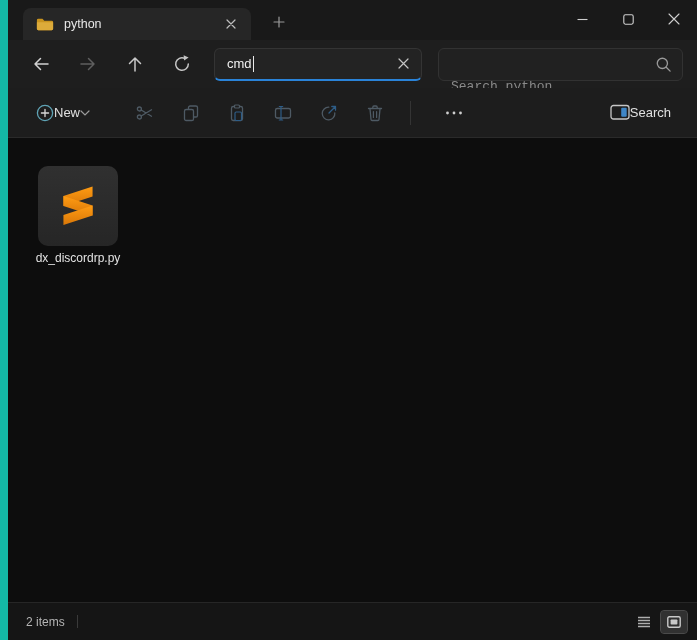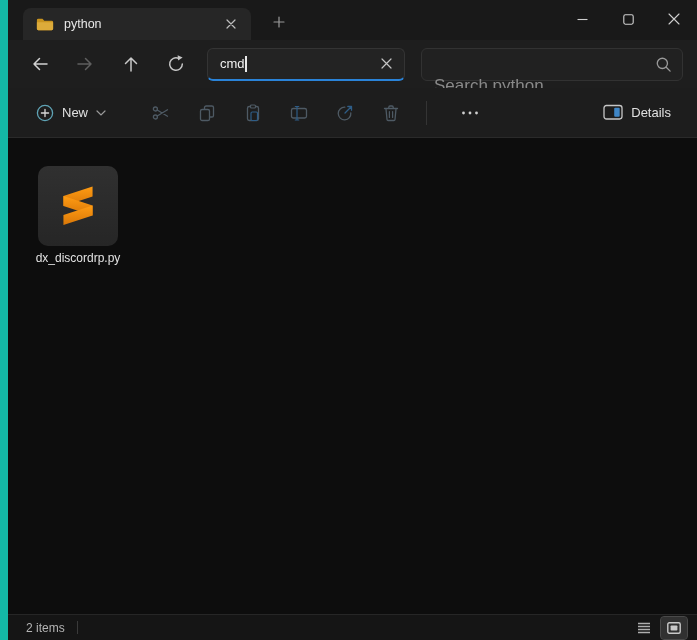--- a/index.html
+++ b/index.html
@@ -28,46 +28,46 @@
     border-bottom:2px solid #2a83d8; border-radius:6px; display:flex; align-items:center;
     padding:0 6px 0 12px; margin-left:2px; }
   .address-text { font-size:13px; color:#f0f0f0; }
   .caret { width:1.5px; height:16px; background:#e8e8e8; margin-left:1px;
     animation:blink 1.1s steps(1) infinite; }
   @keyframes blink { 50% { opacity:0; } }
   .addr-clear { width:24px; height:24px; margin-left:auto; }
   .searchbar { flex:1; height:33px; margin-left:16px; background:#212121;
     border:1px solid #323232; border-radius:6px; display:flex; align-items:center; padding:0 10px 0 12px; }
   .searchbar input { flex:1; background:transparent; border:none; outline:none;
-    font-size:17px; color:#e0e0e0; font-family:Liberation Sans, sans-serif;margin-top:44px; }
+    font-size:13px; color:#e0e0e0; font-family:Liberation Mono, monospace;margin-top:44px; }
   .searchbar input::placeholder { color:#8a8a8a; }
 
   
   .toolbar { height:50px; background:#1d1d1d; border-bottom:1px solid #2a2a2a;
     display:flex; align-items:center; padding:0 16px 0 18px; flex:0 0 auto; }
-  .txt-btn { display:flex; align-items:center; gap:8px; padding:7px 10px; border-radius:5px;
+  .txt-btn { display:flex; align-items:center; gap:0; padding:7px 10px; border-radius:5px;
     background:transparent; border:none; cursor:pointer; font-size:13px; color:#e0e0e0;
     font-family:inherit; }
   .tool-btn { width:38px; height:36px; border-radius:5px; margin-left:8px; }
   .tool-sep { width:1px; height:24px; background:#343434; margin:0 8px 0 16px; }
   .details-btn { margin-left:auto; }
 
   
   .content { flex:1; background:#0d0d0d; padding:12px 14px; display:flex;
     align-items:flex-start; gap:2px; }
   .file-item { width:112px; display:flex; flex-direction:column; align-items:center;
     padding:4px 2px 6px; border-radius:4px; cursor:pointer; }
   .file-icon-slot { width:88px; height:92px; display:flex; align-items:flex-end; justify-content:center; }
   .file-label { margin-top:5px; font-size:12px; color:#e2e2e2; 
     white-space:nowrap; }
   .sublime-box { width:80px; height:80px; background:linear-gradient(#303030,#262626);
     border-radius:10px; display:flex; align-items:center; justify-content:center; }
 
   
-  .statusbar { height:26px; background:#151515; border-top:1px solid #262626;
+  .statusbar { height:38px; background:#151515; border-top:1px solid #262626;
     display:flex; align-items:center; padding:0 10px 0 18px; flex:0 0 auto; }
   .status-text { font-size:12px; color:#b5b5b5; }
   .status-sep { width:1px; height:13px; background:#3a3a3a; margin-left:12px; }
   .view-btns { margin-left:auto; display:flex; gap:4px; align-items:center; }
   .view-btn { width:26px; height:22px; border-radius:3px; }
   .view-btn.active { background:#313131; outline:1px solid #4a4a4a; }
 </style>
 </head>
 <body>
 
@@ -256,21 +256,21 @@
       </span>
     </button>
 
     <button class="txt-btn details-btn">
       <span style="display:flex">
         <svg width="20" height="17" viewBox="0 0 20 17">
           <rect x="1" y="1.5" width="18" height="13.5" rx="2.4" fill="none" stroke="#c6c6c6" stroke-width="1.3"></rect>
           <rect x="11.2" y="3.8" width="5.5" height="9" rx="1" fill="#3f86c6"></rect>
         </svg>
       </span>
-      <span>Details</span>
+      <span>Search</span>
     </button>
   </div>
 
   <div class="content">
 
     <div class="file-item">
       <div class="file-icon-slot">
         <div class="sublime-box">
           <svg width="56" height="56" viewBox="0 0 100 100">
             <defs>

